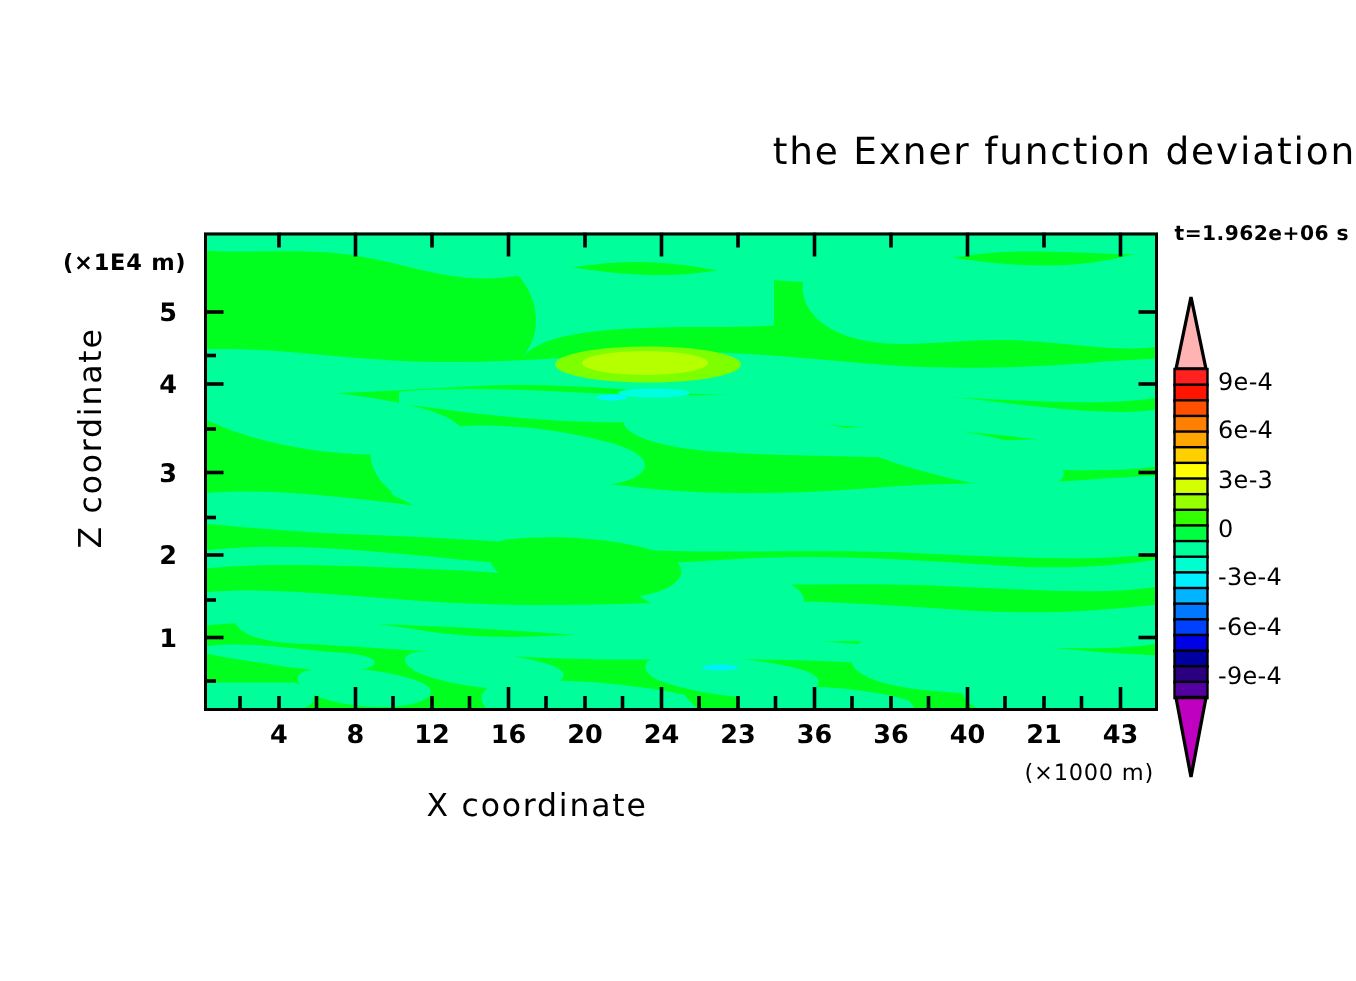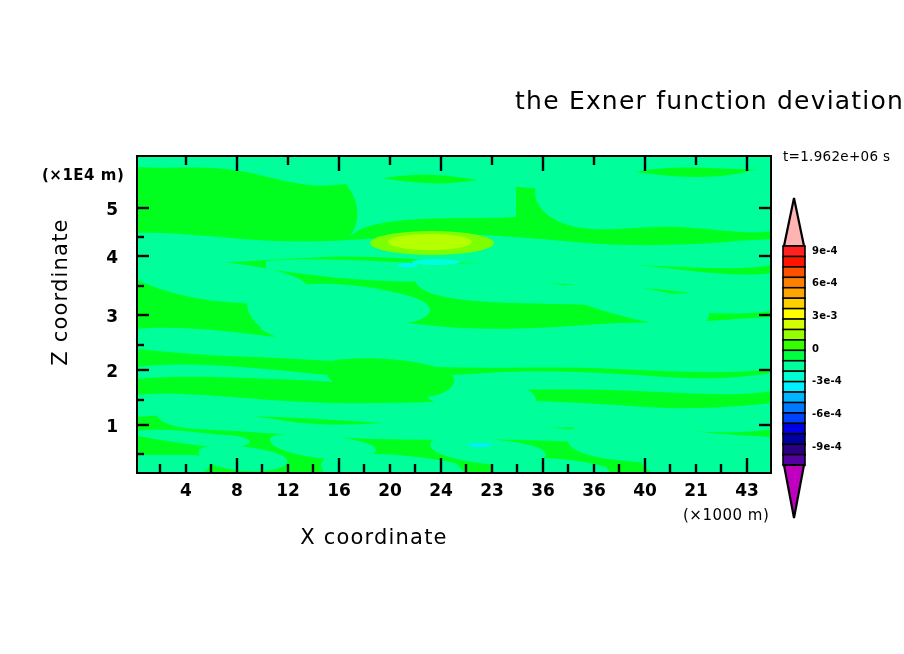--- a/index.html
+++ b/index.html
@@ -40,27 +40,27 @@
   #x-unit-label {
     left: 683px; top: 506px;
     font-size: 15px;
     letter-spacing: 0.5px;
     font-weight: 400;
   }
   #time-stamp {
     left: 783px; top: 148px;
     font-size: 13.5px;
     letter-spacing: 0.3px;
-    font-weight: 400;
+    font-weight: 700;
     white-space: nowrap;
   }
 
   
   #x-axis-title {
-    left: 16px; top: 525px;
+    left: 0; top: 525px;
     width: 716px;
     text-align: center;
     font-size: 21px;
     letter-spacing: 1.2px;
   }
   #y-axis-title {
     left: -40px; top: 280px;
     width: 200px;
     text-align: center;
     font-size: 21px;
@@ -88,22 +88,22 @@
     font-size: 17px;
     font-weight: 700;
     text-align: right;
     left: 90px;
     width: 28px;
   }
 
   
   #colorbar { left: 778px; top: 196px; width: 32px; height: 324px; }
   .cbar-label {
-    font-size: 10px;
-    font-weight: 700;
+    font-size: 16px;
+    font-weight: 400;
     left: 812px;
     white-space: nowrap;
     letter-spacing: 0.2px;
   }
 </style>
 </head>
 <body>
 
 <div class="abs" id="plot-title">the Exner function deviation</div>
 

